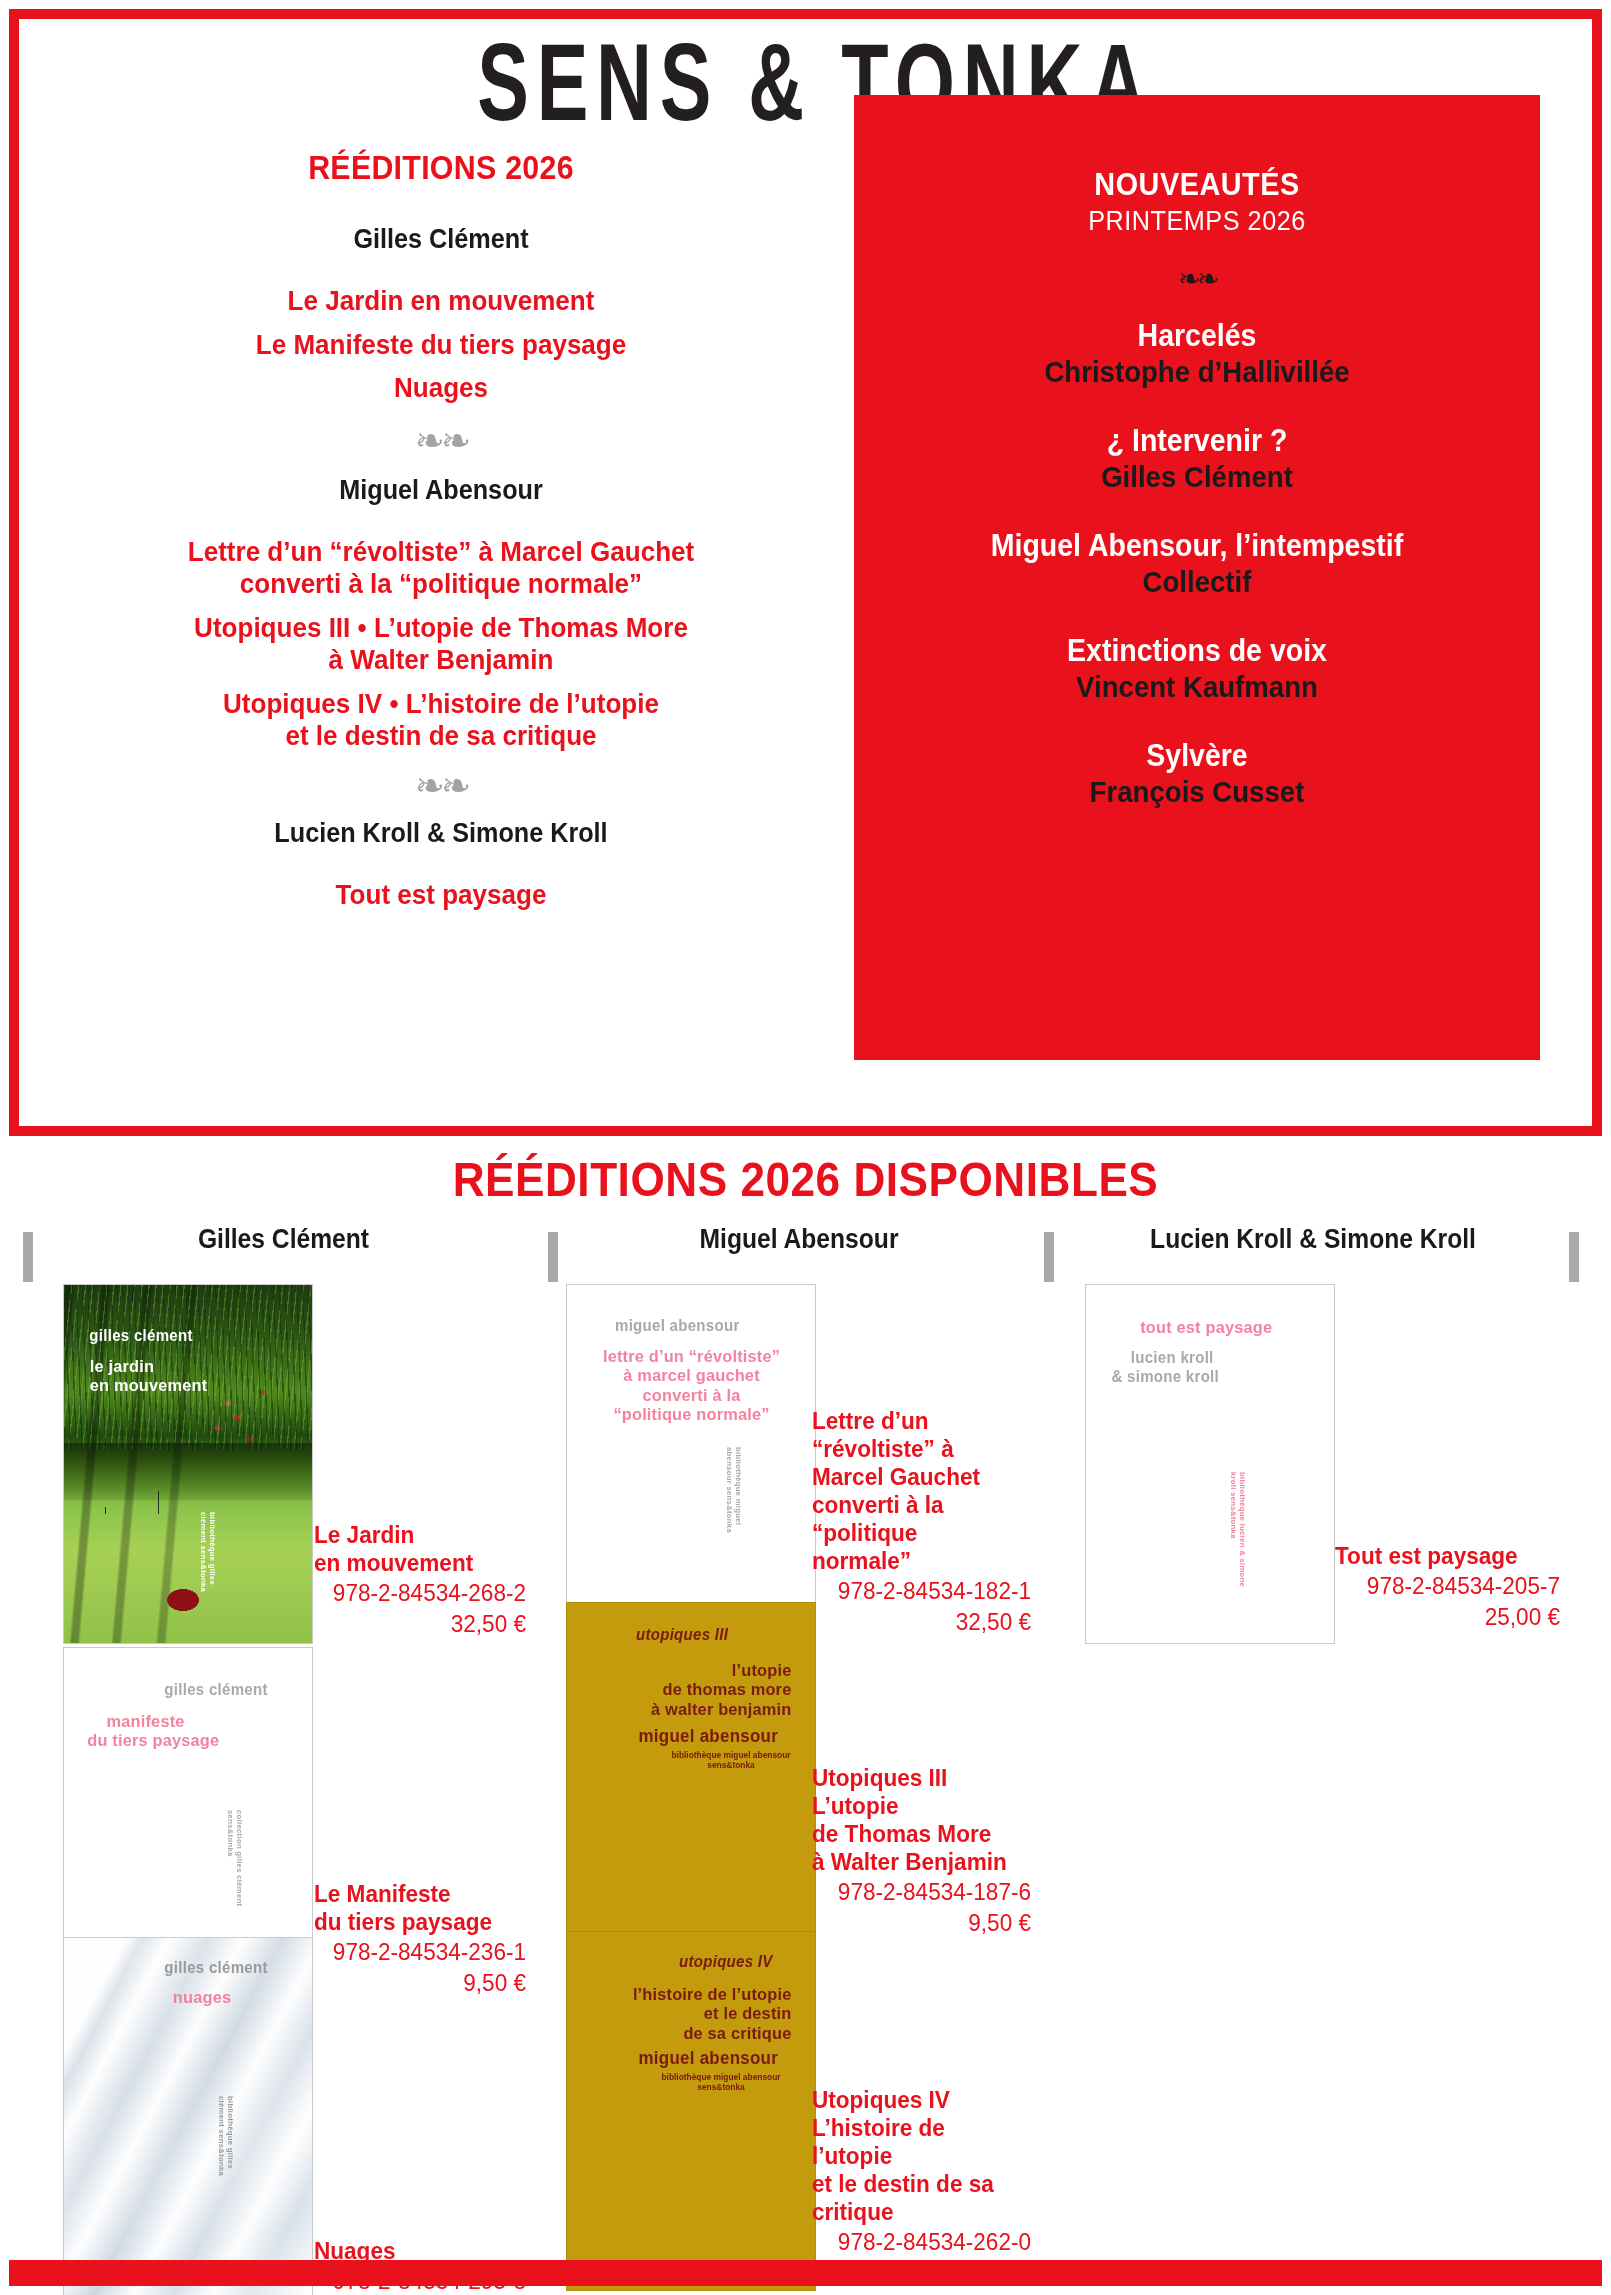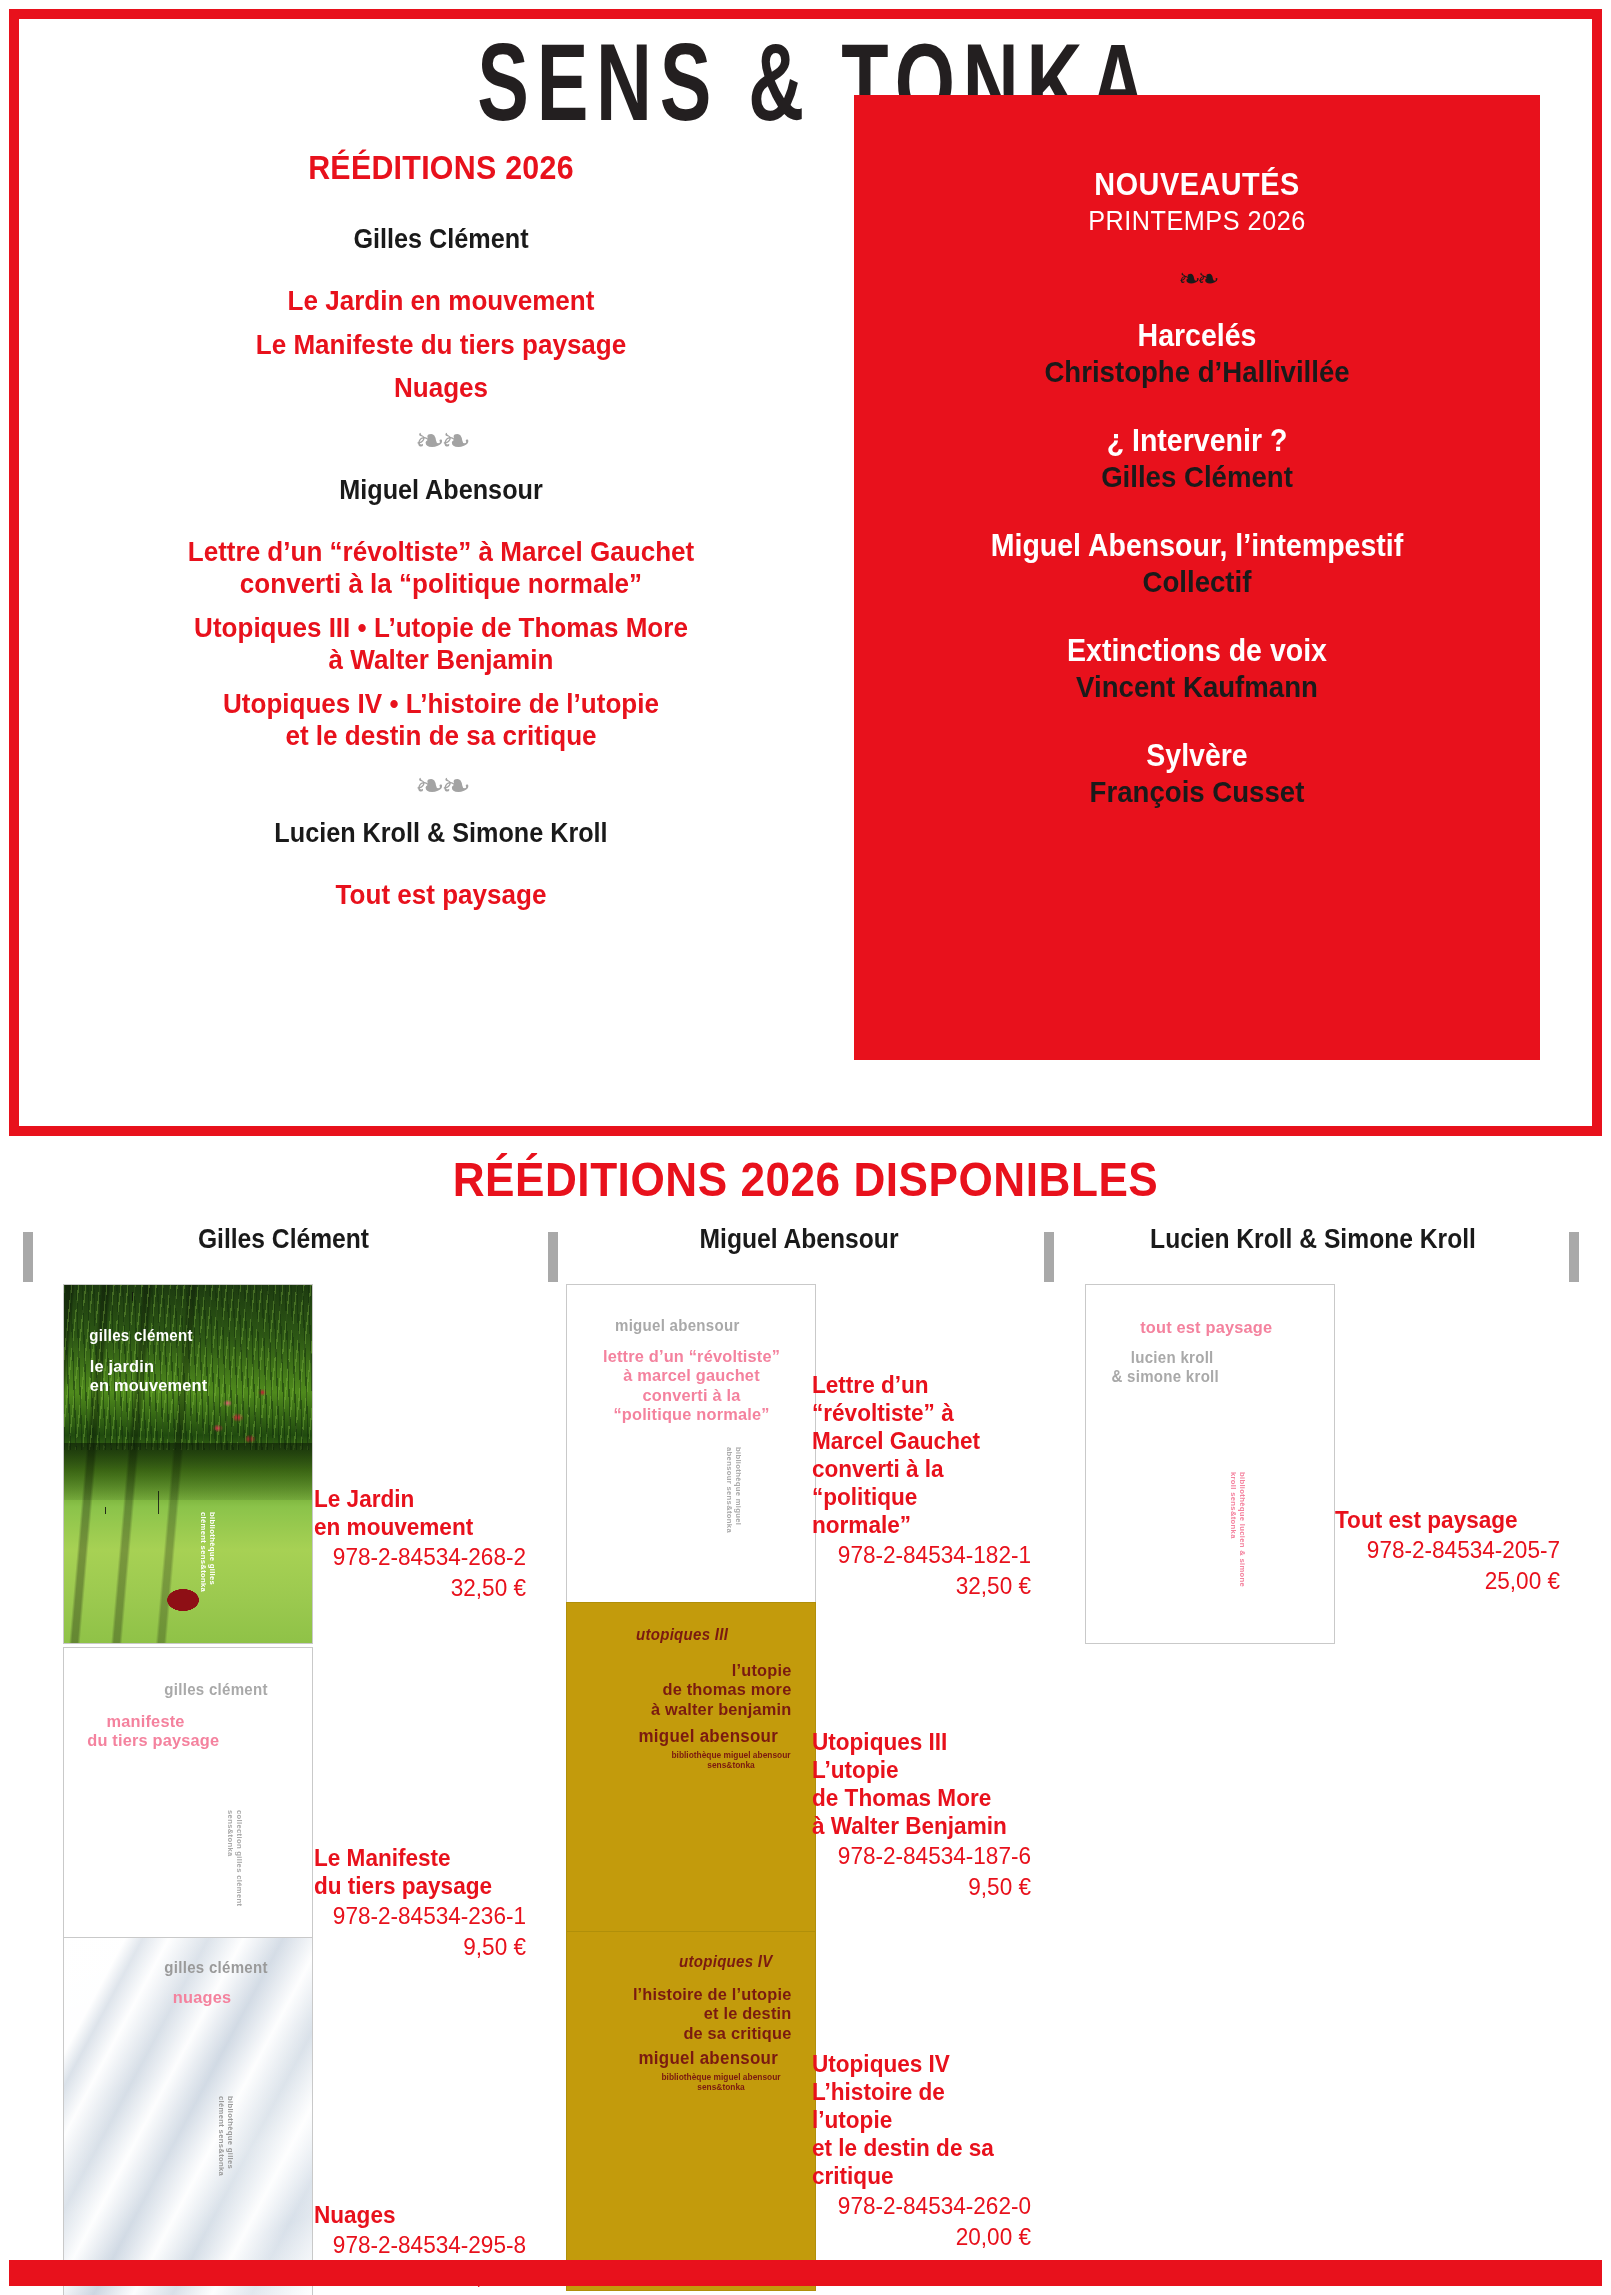--- a/index.html
+++ b/index.html
@@ -227,20 +227,21 @@
     background:
       linear-gradient(118deg, rgba(255,255,255,0.95) 0 14%, rgba(205,214,224,0.55) 18%, rgba(255,255,255,0.92) 24%, rgba(196,207,219,0.5) 33%, rgba(255,255,255,0.9) 41%, rgba(190,202,216,0.55) 50%, rgba(255,255,255,0.92) 59%, rgba(199,210,221,0.45) 68%, rgba(255,255,255,0.93) 77%, rgba(205,215,226,0.4) 86%, rgba(255,255,255,0.95) 100%),
       linear-gradient(160deg, #fbfcfe 0%, #e7ecf2 38%, #f4f7fa 62%, #dfe6ee 82%, #f7f9fb 100%);
   }
 
   
   .cover-gold { background: #c39b0c; border-color:#b08f0a; }
 
   .meta {
     position: absolute;
+    margin-top: 36px;
   }
   .meta-title {
     color: #e8111c;
     font-weight: 700;
     font-size: 24px;
     line-height: 28px;
     text-align: left;
     transform: scaleX(0.94);
     transform-origin: 0 0;
   }

